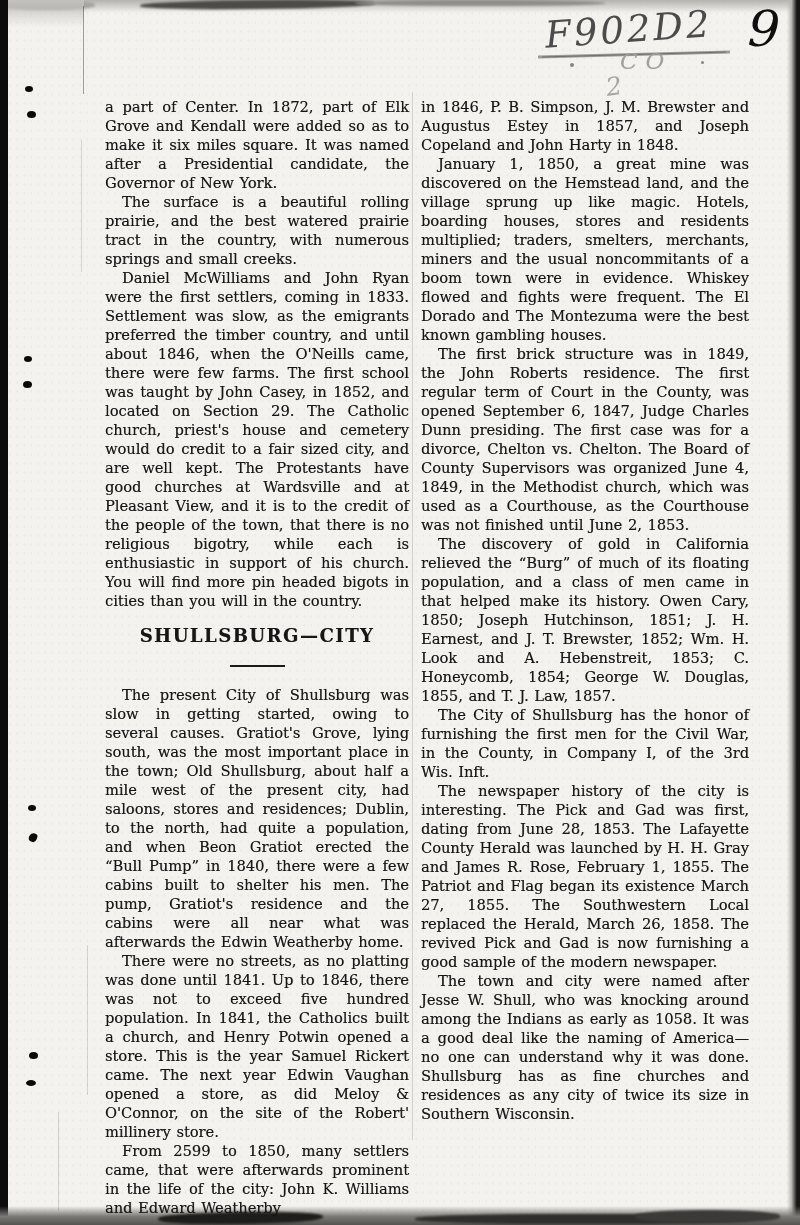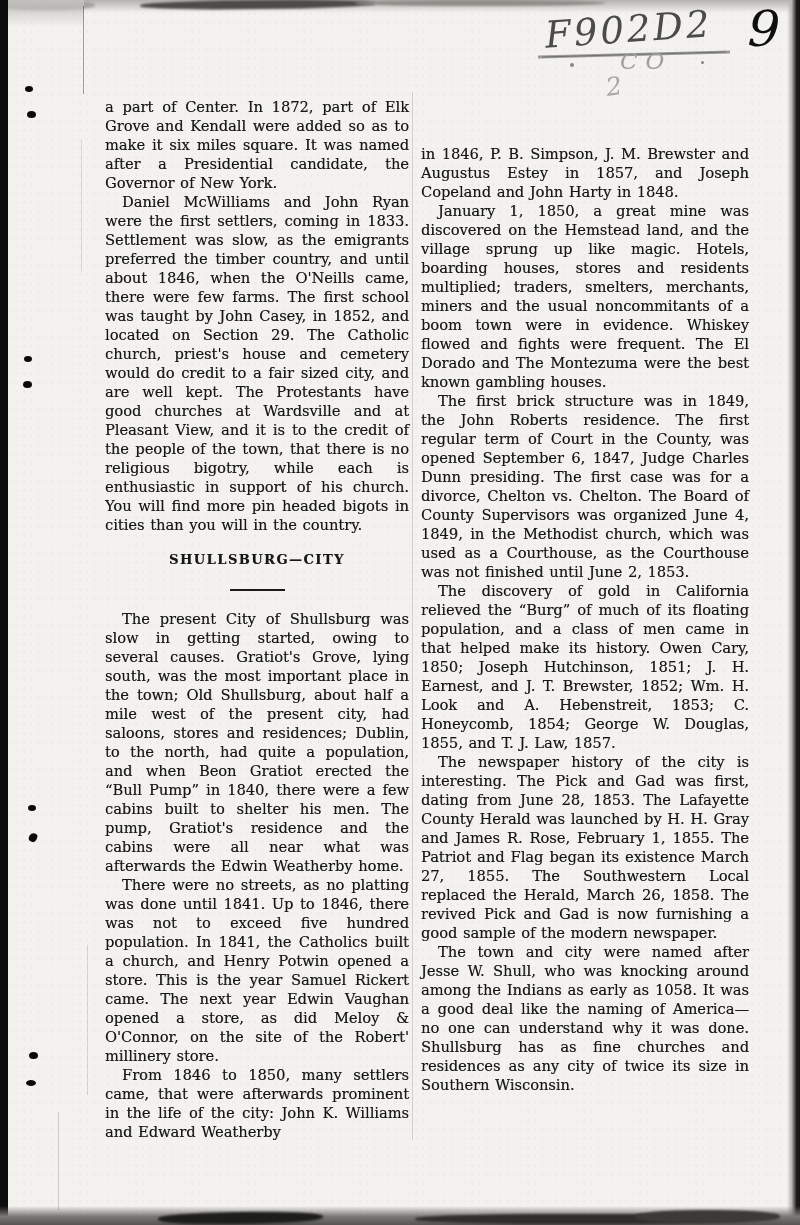--- a/index.html
+++ b/index.html
@@ -45,22 +45,22 @@
   .underline-mark{position:absolute;left:538px;top:53px;width:192px;height:3px;background:#9b9b9b;transform:rotate(-1.5deg);}
   .underline-mark::after{content:"";position:absolute;left:4px;top:1px;width:184px;height:1px;background:#6f6f6f;}
   .pencil-dot{position:absolute;border-radius:50%;background:#868686;}
   
   .col{position:absolute;top:97px;font-size:14.6px;line-height:19px;
     text-align:justify;word-spacing:1px;
     text-shadow:0.3px 0.3px 0 rgba(20,20,20,0.5);}
   .col p{margin:0;text-indent:17px;}
   .col p.cont{text-indent:0;}
   .col-left{left:105px;width:304px;}
-  .col-right{left:421px;width:328px;margin-top:47px;}
-  .col h2{margin:16px 0 0 0;text-align:center;font-size:13px;letter-spacing:1.5px;
+  .col-right{left:421px;width:328px;}
+  .col h2{margin:16px 0 0 0;text-align:center;font-size:18px;letter-spacing:1.5px;
     font-weight:bold;text-indent:0;}
   .rule{width:55px;height:2px;background:#1a1a1a;margin:20px auto 18px auto;}
 </style>
 </head>
 <body>
 
 <div class="page">
 
   <div class="edge-top"></div>
   <div class="smudge s1"></div>
@@ -92,30 +92,32 @@
   <div class="hand callnum">F902D2</div>
   <div class="underline-mark"></div>
   <div class="hand pagenum">9</div>
   <div class="hand note-co">CO</div>
   <div class="hand note-2">2</div>
   <div class="pencil-dot" style="left:570px;top:63px;width:4px;height:4px;"></div>
   <div class="pencil-dot" style="left:701px;top:61px;width:3px;height:3px;"></div>
 
   <div class="col col-left">
     <p class="cont">a part of Center.  In 1872, part of Elk Grove and Kendall were added so as to make it six miles square. It was named after a Presidential candidate, the Governor of New York.</p>
+    <p>The surface is a beautiful rolling prairie, and the best watered prairie tract in the country, with numerous springs and small creeks.</p>
     <p>Daniel McWilliams and John Ryan were the first settlers, coming in 1833.  Settlement was slow, as the emigrants preferred the timber country, and until about 1846, when the O'Neills came, there were few farms.  The first school was taught by John Casey, in 1852, and located on Section 29.  The Catholic church, priest's house and cemetery would do credit to a fair sized city, and are well kept.  The Protestants have good churches at Wardsville and at Pleasant View, and it is to the credit of the people of the town, that there is no religious bigotry, while each is enthusiastic in support of his church.  You will find more pin headed bigots in cities than you will in the country.</p>
     <h2>SHULLSBURG—CITY</h2>
     <div class="rule"></div>
     <p>The present City of Shullsburg was slow in getting started, owing to several causes.  Gratiot's Grove, lying south, was the most important place in the town; Old Shullsburg, about half a mile west of the present city, had saloons, stores and residences; Dublin, to the north, had quite a population, and when Beon Gratiot erected the “Bull Pump” in 1840, there were a few cabins built to shelter his men.  The pump, Gratiot's residence and the cabins were all near what was afterwards the Edwin Weatherby home.</p>
     <p>There were no streets, as no platting was done until 1841.  Up to 1846, there was not to exceed five hundred population.  In 1841, the Catholics built a church, and Henry Potwin opened a store.  This is the year Samuel Rickert came.  The next year Edwin Vaughan opened a store, as did Meloy &amp; O'Connor, on the site of the Robert' millinery store.</p>
-    <p>From 1846 to 1850, many settlers came, that were afterwards prominent in the life of the city:  John K. Williams and Edward Weatherby</p>
+    <p>From 2599 to 1850, many settlers came, that were afterwards prominent in the life of the city:  John K. Williams and Edward Weatherby</p>
   </div>
 
   <div class="col col-right">
     <p class="cont">in 1846, P. B. Simpson, J. M. Brewster and Augustus Estey in 1857, and Joseph Copeland and John Harty in 1848.</p>
     <p>January 1, 1850, a great mine was discovered on the Hemstead land, and the village sprung up like magic.  Hotels, boarding houses, stores and residents multiplied; traders, smelters, merchants, miners and the usual noncommitants of a boom town were in evidence.  Whiskey flowed and fights were frequent. The El Dorado and The Montezuma were the best known gambling houses.</p>
     <p>The first brick structure was in 1849, the John Roberts residence. The first regular term of Court in the County, was opened September 6, 1847, Judge Charles Dunn presiding.  The first case was for a divorce, Chelton vs. Chelton.  The Board of County Supervisors was organized June 4, 1849, in the Methodist church, which was used as a Courthouse, as the Courthouse was not finished until June 2, 1853.</p>
     <p>The discovery of gold in California relieved the “Burg” of much of its floating population, and a class of men came in that helped make its history.  Owen Cary, 1850; Joseph Hutchinson, 1851;  J. H. Earnest, and J. T. Brewster, 1852; Wm. H. Look and A. Hebenstreit, 1853; C. Honeycomb, 1854; George W. Douglas, 1855, and T. J. Law, 1857.</p>
+    <p>The City of Shullsburg has the honor of furnishing the first men for the Civil War, in the County, in Company I, of the 3rd Wis. Inft.</p>
     <p>The newspaper history of the city is interesting.  The Pick and Gad was first, dating from June 28, 1853. The Lafayette County Herald was launched by H. H. Gray and James R. Rose, February 1, 1855.  The Patriot and Flag began its existence March 27, 1855.  The Southwestern Local replaced the Herald, March 26, 1858.  The revived Pick and Gad is now furnishing a good sample of the modern newspaper.</p>
     <p>The town and city were named after Jesse W. Shull, who was knocking around among the Indians as early as 1058.  It was a good deal like the naming of America—no one can understand why it was done.  Shullsburg has as fine churches and residences as any city of twice its size in Southern Wisconsin.</p>
   </div>
 
 </div>
 
 </body></html>

